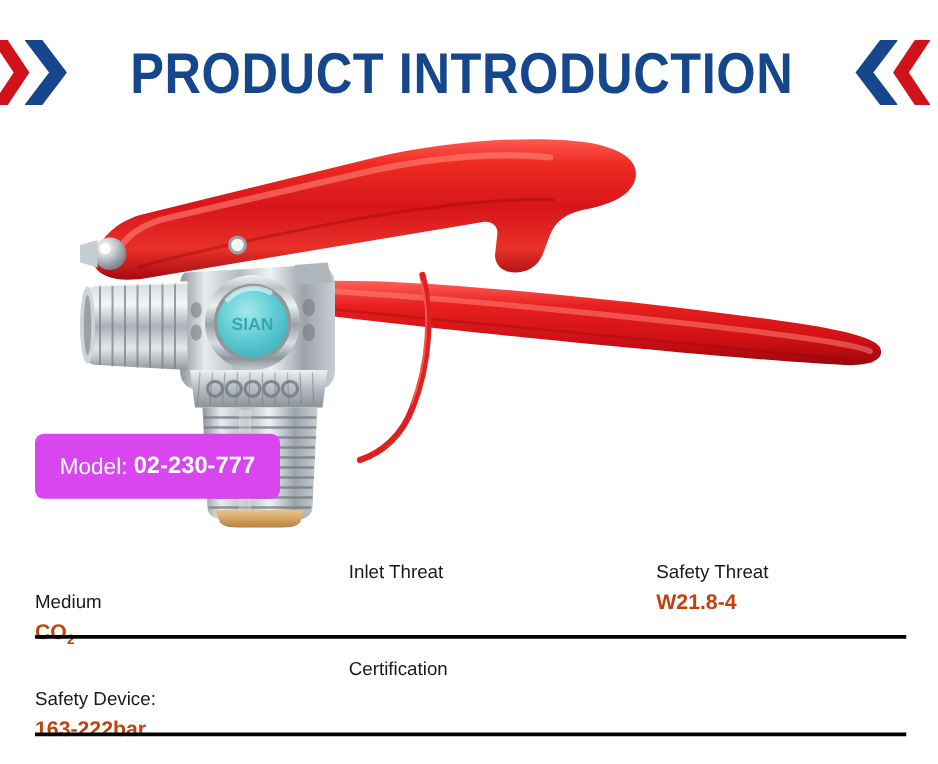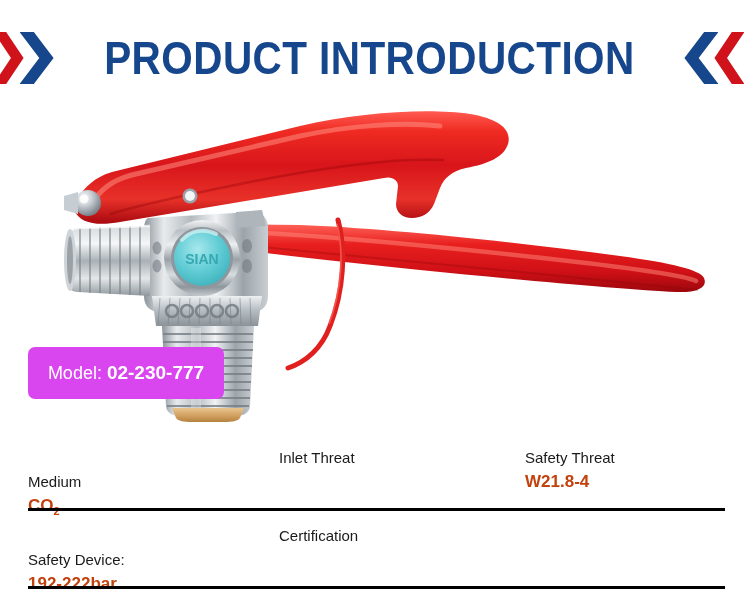--- a/index.html
+++ b/index.html
@@ -295,21 +295,21 @@
       <div class="spec-cell c3">
         <div class="spec-label">Safety Threat</div>
         <div class="spec-value">W21.8-4</div>
       </div>
       <div class="divider d1"></div>
     </div>
 
     <div class="spec-row">
       <div class="spec-cell c1">
         <div class="spec-label">Safety Device:</div>
-        <div class="spec-value">192-222bar</div>
+        <div class="spec-value">163-222bar</div>
       </div>
       <div class="spec-cell c2">
         <div class="spec-label">Certification</div>
       </div>
       <div class="divider d1"></div>
     </div>
 
   </div>
 </div>
 

